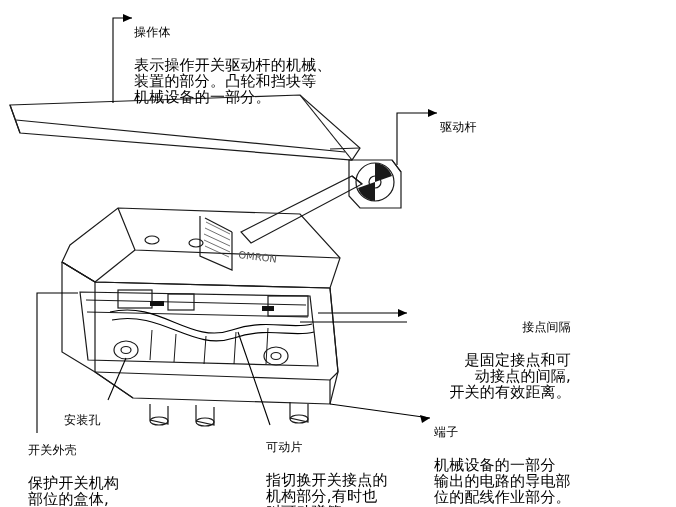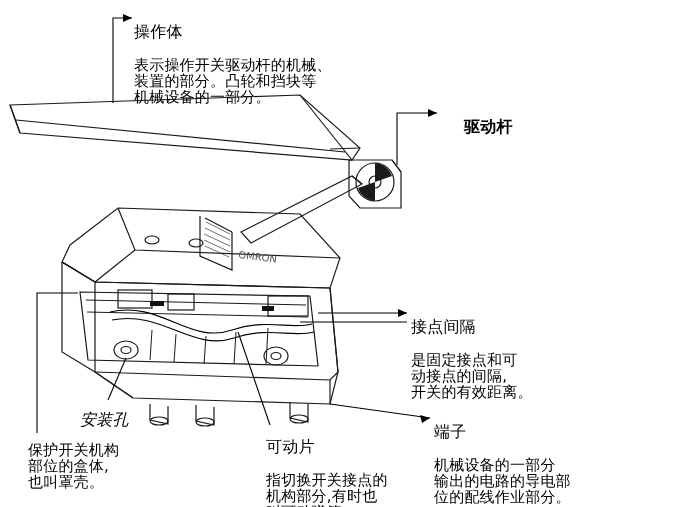--- a/index.html
+++ b/index.html
@@ -18,21 +18,21 @@
   }
   .label {
     position: absolute;
     font-size: 11.5px;
     line-height: 16px;
     color: #000;
     white-space: pre-line;
     letter-spacing: 0.2px;
   }
   .label .hd {
-    font-size: 16px;
+    font-size: 12px;
     display: block;
     margin-bottom: 1px;
   }
   .label .bd {
     display: block;
     font-size: 15px;
     line-height: 16px;
   }
   svg.overlay {
     position: absolute;
@@ -159,48 +159,49 @@
     </g>
   </svg>
 
   <div class="label" style="left:134px; top:8px; width:240px;">
     <span class="hd">操作体</span>
     <span class="bd">表示操作开关驱动杆的机械、
 装置的部分。凸轮和挡块等
 机械设备的一部分。</span>
   </div>
 
-  <div class="label" style="left:464px; top:103px; width:170px;font-weight:bold;">
+  <div class="label" style="left:440px; top:103px; width:170px;">
     <span class="hd">驱动杆</span>
   </div>
 
-  <div class="label" style="left:411px; top:303px; width:160px;">
+  <div class="label" style="left:411px; top:303px; width:160px;text-align:right;">
     <span class="hd">接点间隔</span>
     <span class="bd">是固定接点和可
 动接点的间隔,
 开关的有效距离。</span>
   </div>
 
   <div class="label" style="left:434px; top:408px; width:200px;">
     <span class="hd">端子</span>
     <span class="bd">机械设备的一部分
 输出的电路的导电部
 位的配线作业部分。</span>
   </div>
 
   <div class="label" style="left:266px; top:423px; width:150px;">
     <span class="hd">可动片</span>
     <span class="bd">指切换开关接点的
 机构部分,有时也
 叫可动弹簧。</span>
   </div>
 
-  <div class="label" style="left:80px; top:396px; width:110px;font-style:italic;">
+  <div class="label" style="left:64px; top:396px; width:110px;">
     <span class="hd">安装孔</span>
   </div>
 
   <div class="label" style="left:28px; top:426px; width:130px;">
+    <span class="hd">开关外壳</span>
     <span class="bd">保护开关机构
 部位的盒体,
 也叫罩壳。</span>
   </div>
 
 </div>
 
 </body></html>

